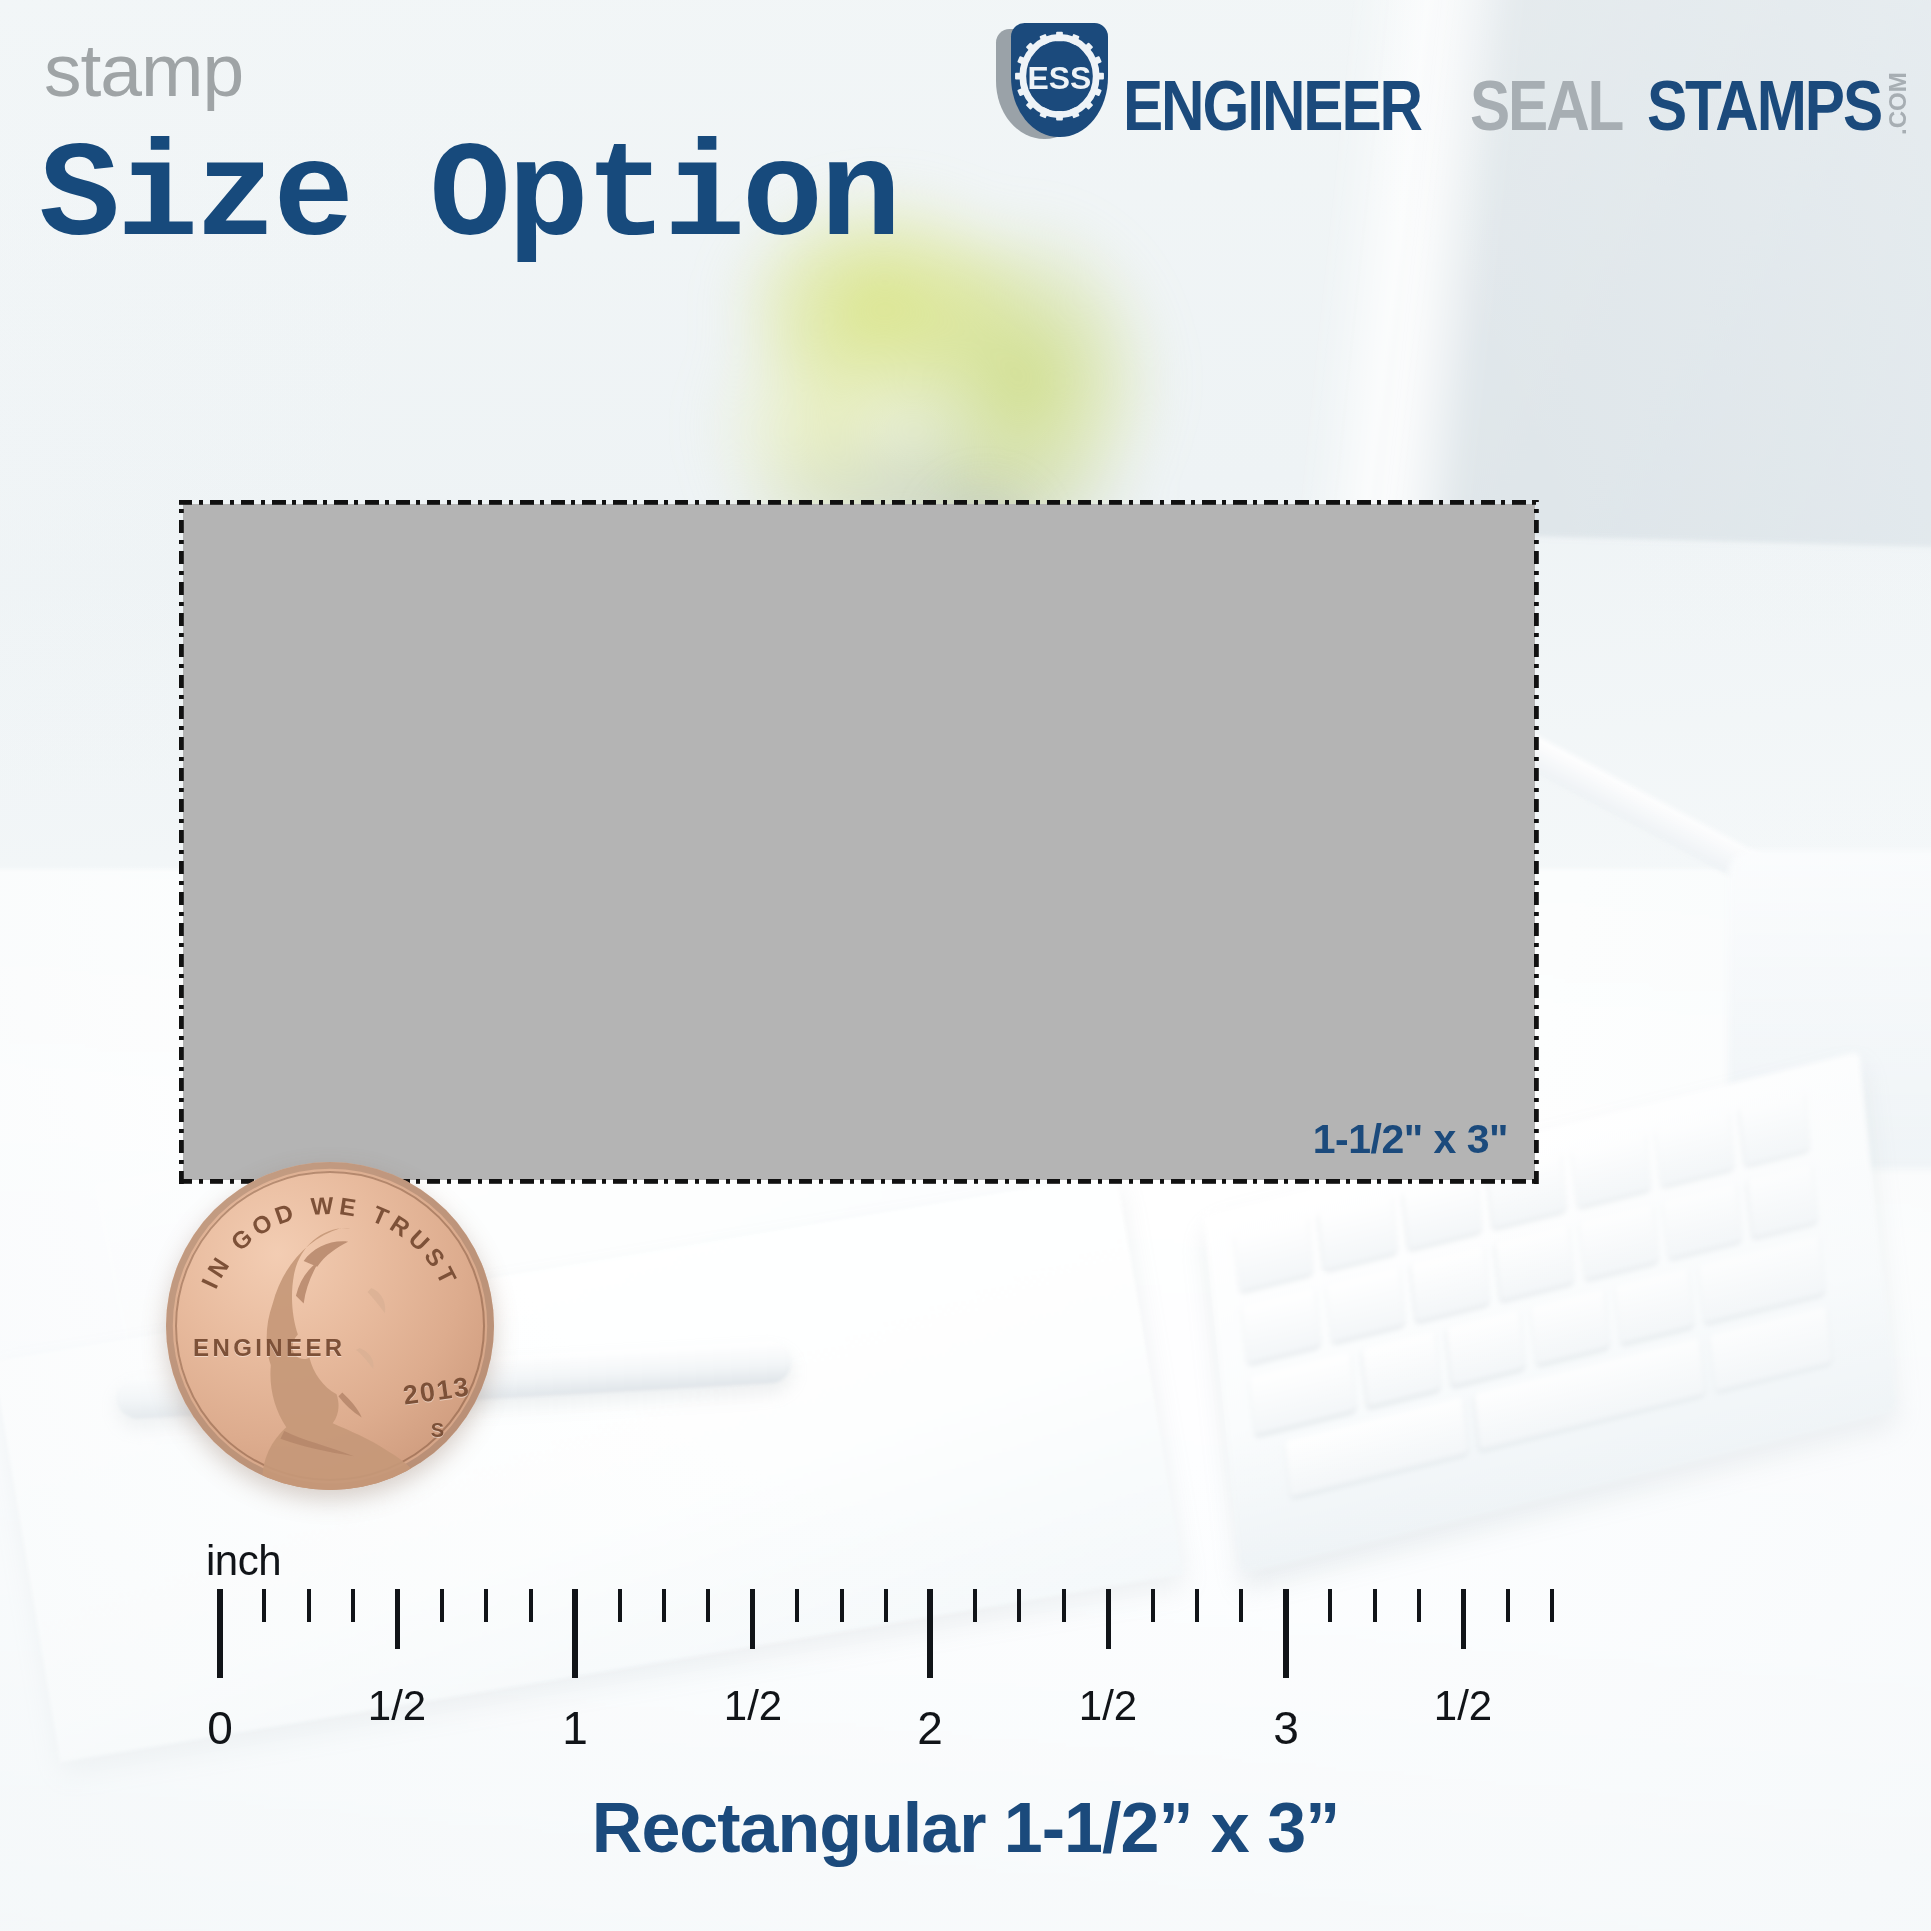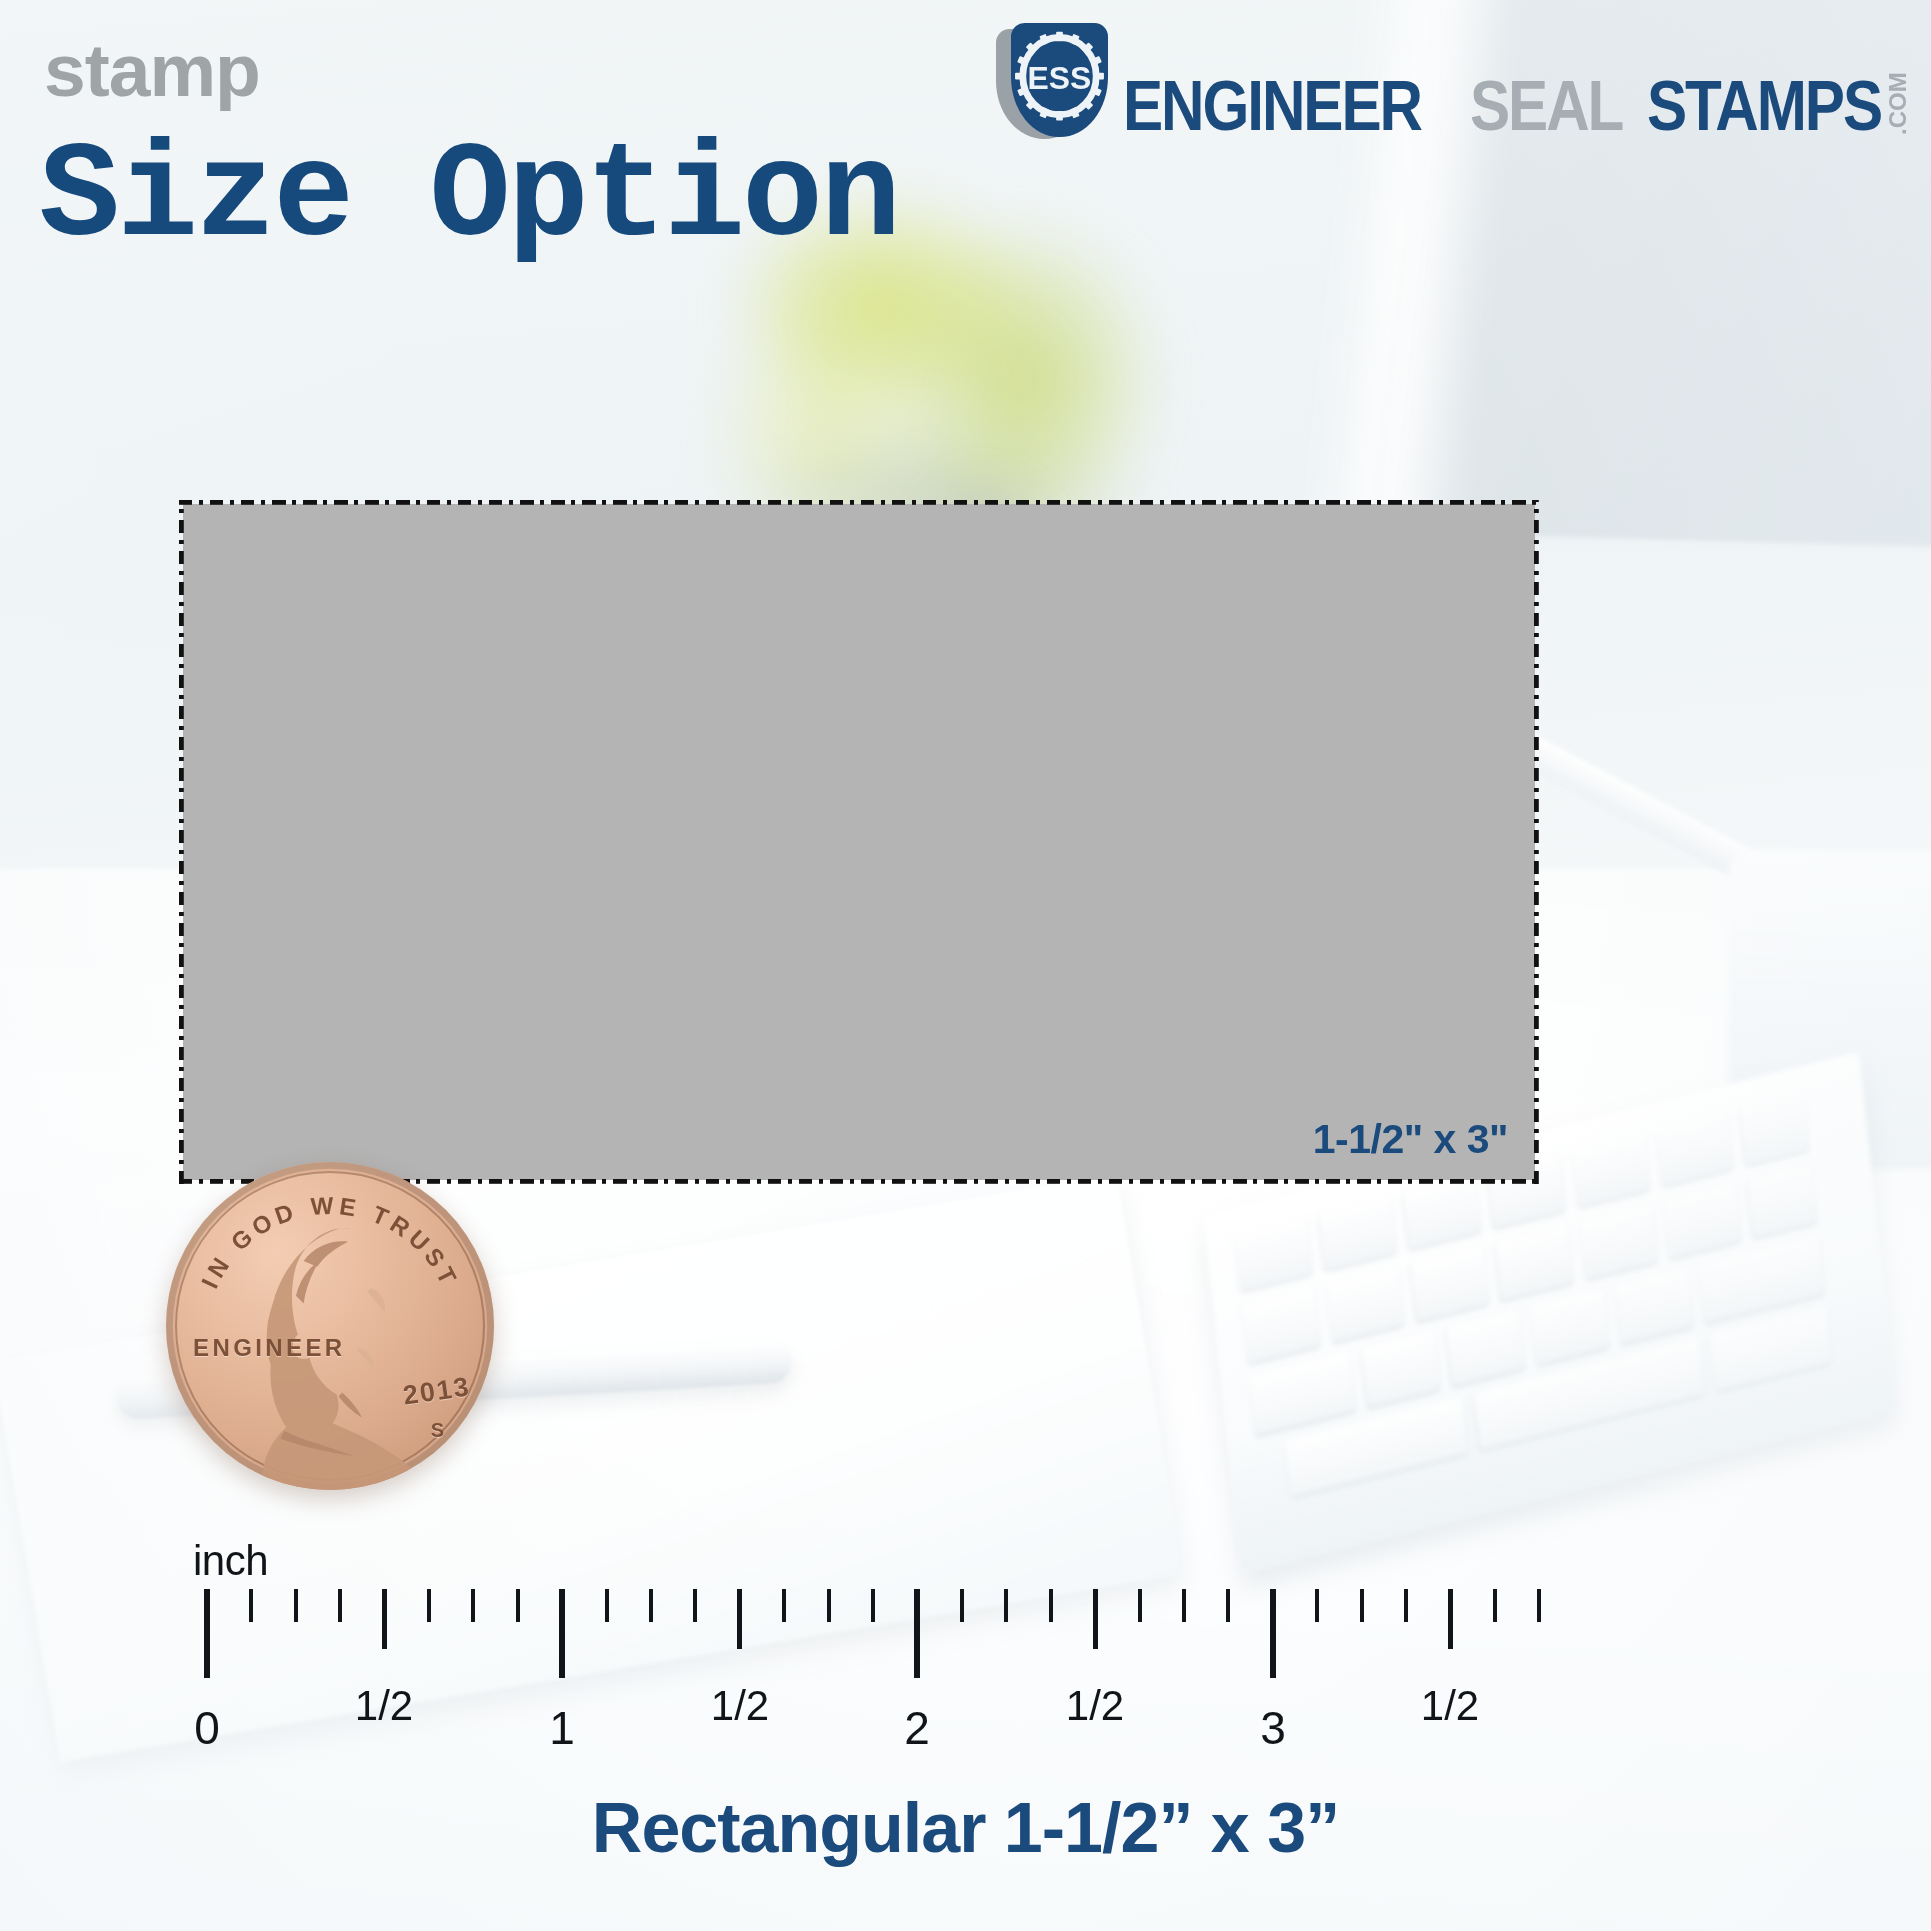--- a/index.html
+++ b/index.html
@@ -145,21 +145,21 @@
     background:
       radial-gradient(ellipse at 50% 40%, rgba(255,255,255,0) 45%, rgba(242,246,248,0.55) 100%);
   }
 
   
   .brand-stamp {
     position: absolute;
     left: 44px; top: 33px;
     font-size: 75px;
     line-height: 1;
-    font-weight: 700;
+    font-weight: 400;
     letter-spacing: -1px;
     color: #9fa4a6;
     white-space: nowrap;
   }
   .page-title {
     position: absolute;
     left: 39px; top: 131px;
     font-size: 135px;
     line-height: 1;
     font-weight: 700;
@@ -316,21 +316,21 @@
   .penny-bust {
     position: absolute;
     left: 70px; top: 41px;
     width: 203px; height: 288px;
   }
   .penny-bust svg { width: 100%; height: 100%; display: block; }
 
   
   .ruler {
     position: absolute;
-    left: 4px; top: 1564px;
+    left: 17px; top: 1564px;
     width: 1557px; height: 232px; text-align: center;
   }
   .ruler-label-inch {
     position: absolute;
     left: 189px; top: -27px;
     font-size: 42px;
     color: #111418;
     font-weight: 400;
     letter-spacing: -0.5px;
   }

